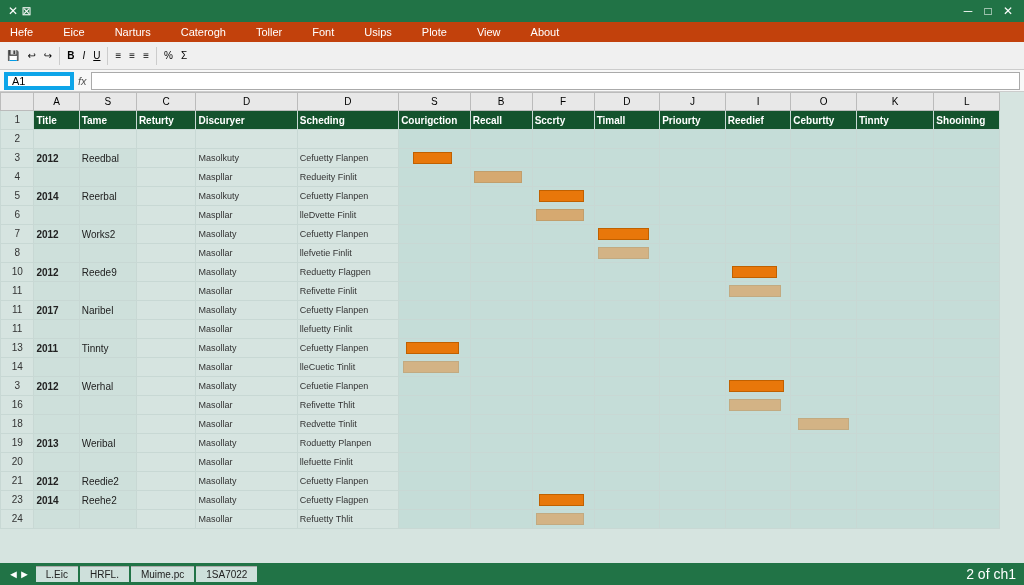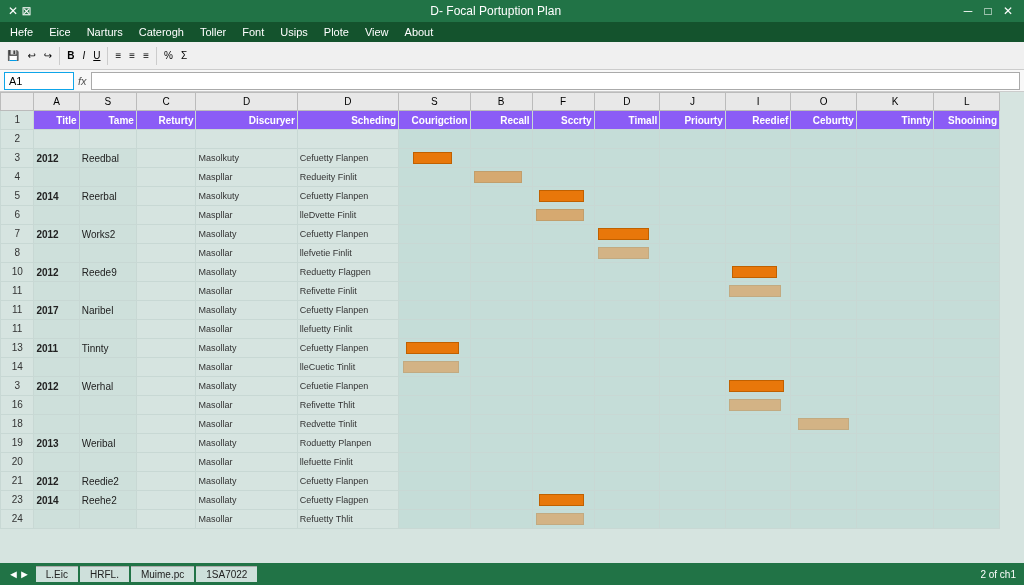--- a/index.html
+++ b/index.html
@@ -14,27 +14,27 @@
       align-items: center;
       justify-content: space-between;
       padding: 0 8px;
     }
     .title-bar-center { flex: 1; text-align: center; font-size: 12px; }
     .title-bar-icons { display: flex; gap: 4px; align-items: center; }
     .title-btn { color: white; font-size: 12px; width: 16px; text-align: center; cursor: pointer; }
 
     
     .menu-bar {
-      background: #14532d;
+      background: #c2410c;
       color: white;
       height: 20px;
       display: flex;
       align-items: center;
       padding: 0 4px;
-      gap: 4px;
+      gap: 18px;
     }
     .menu-item { padding: 1px 6px; font-size: 11px; cursor: pointer; }
 
     
     .toolbar {
       background: #f0f0f0;
       height: 28px;
       display: flex;
       align-items: center;
       padding: 0 4px;
@@ -49,21 +49,21 @@
       height: 22px;
       display: flex;
       align-items: center;
       padding: 0 4px;
       border-bottom: 1px solid #ccc;
       gap: 4px;
       font-size: 11px;
     }
     .name-box {
       width: 70px;
-      border: 1px solid #0ea5e9;
+      border: 4px solid #0ea5e9;
       padding: 1px 4px;
       font-size: 11px;
       height: 18px;
     }
     .formula-input {
       flex: 1;
       border: none;
       background: white;
       border: 1px solid #aaa;
       height: 18px;
@@ -110,24 +110,24 @@
       height: 18px;
       font-size: 10px;
       padding: 0 2px;
       overflow: hidden;
       white-space: nowrap;
       background: #d6e4e0;
       vertical-align: middle;
     }
 
     table.spreadsheet td.header-row {
-      background: #8b5cf6;
+      background: #14532d;
       color: white;
       font-weight: bold;
-      text-align: right;
+      text-align: left;
       font-size: 10px;
     }
 
     table.spreadsheet td.year-cell {
       font-weight: bold;
       color: #222;
       background: #cee0db;
     }
 
     table.spreadsheet td.name-cell {
@@ -162,21 +162,20 @@
       font-size: 10px;
       border-top: 1px solid #aaa;
       cursor: pointer;
     }
   </style>
 </head>
 <body>
 
 <div class="title-bar">
   <div style="font-size:12px;">✕ ⊠</div>
-  <div class="title-bar-center">D- Focal Portuption Plan</div>
   <div class="title-bar-icons">
     <span class="title-btn">─</span>
     <span class="title-btn">□</span>
     <span class="title-btn">✕</span>
   </div>
 </div>
 
 <div class="menu-bar">
   <span class="menu-item">Hefe</span>
   <span class="menu-item">Eice</span>
@@ -679,14 +678,14 @@
 </div>
 
 <div style="position:absolute;bottom:0;width:100%;background:#217346;height:22px;display:flex;align-items:center;justify-content:space-between;padding:0 8px;">
   <div style="display:flex;gap:2px;align-items:center;">
     <span style="color:white;font-size:11px;margin-right:4px;">◄►</span>
     <div class="sheet-tab">L.Eic</div>
     <div class="sheet-tab">HRFL.</div>
     <div class="sheet-tab">Muime.pc</div>
     <div class="sheet-tab">1SA7022</div>
   </div>
-  <div style="color:white;font-size:10px;">2 of ch1</div>
+  <div style="color:white;font-size:14px;">2 of ch1</div>
 </div>
 
 </body></html>

